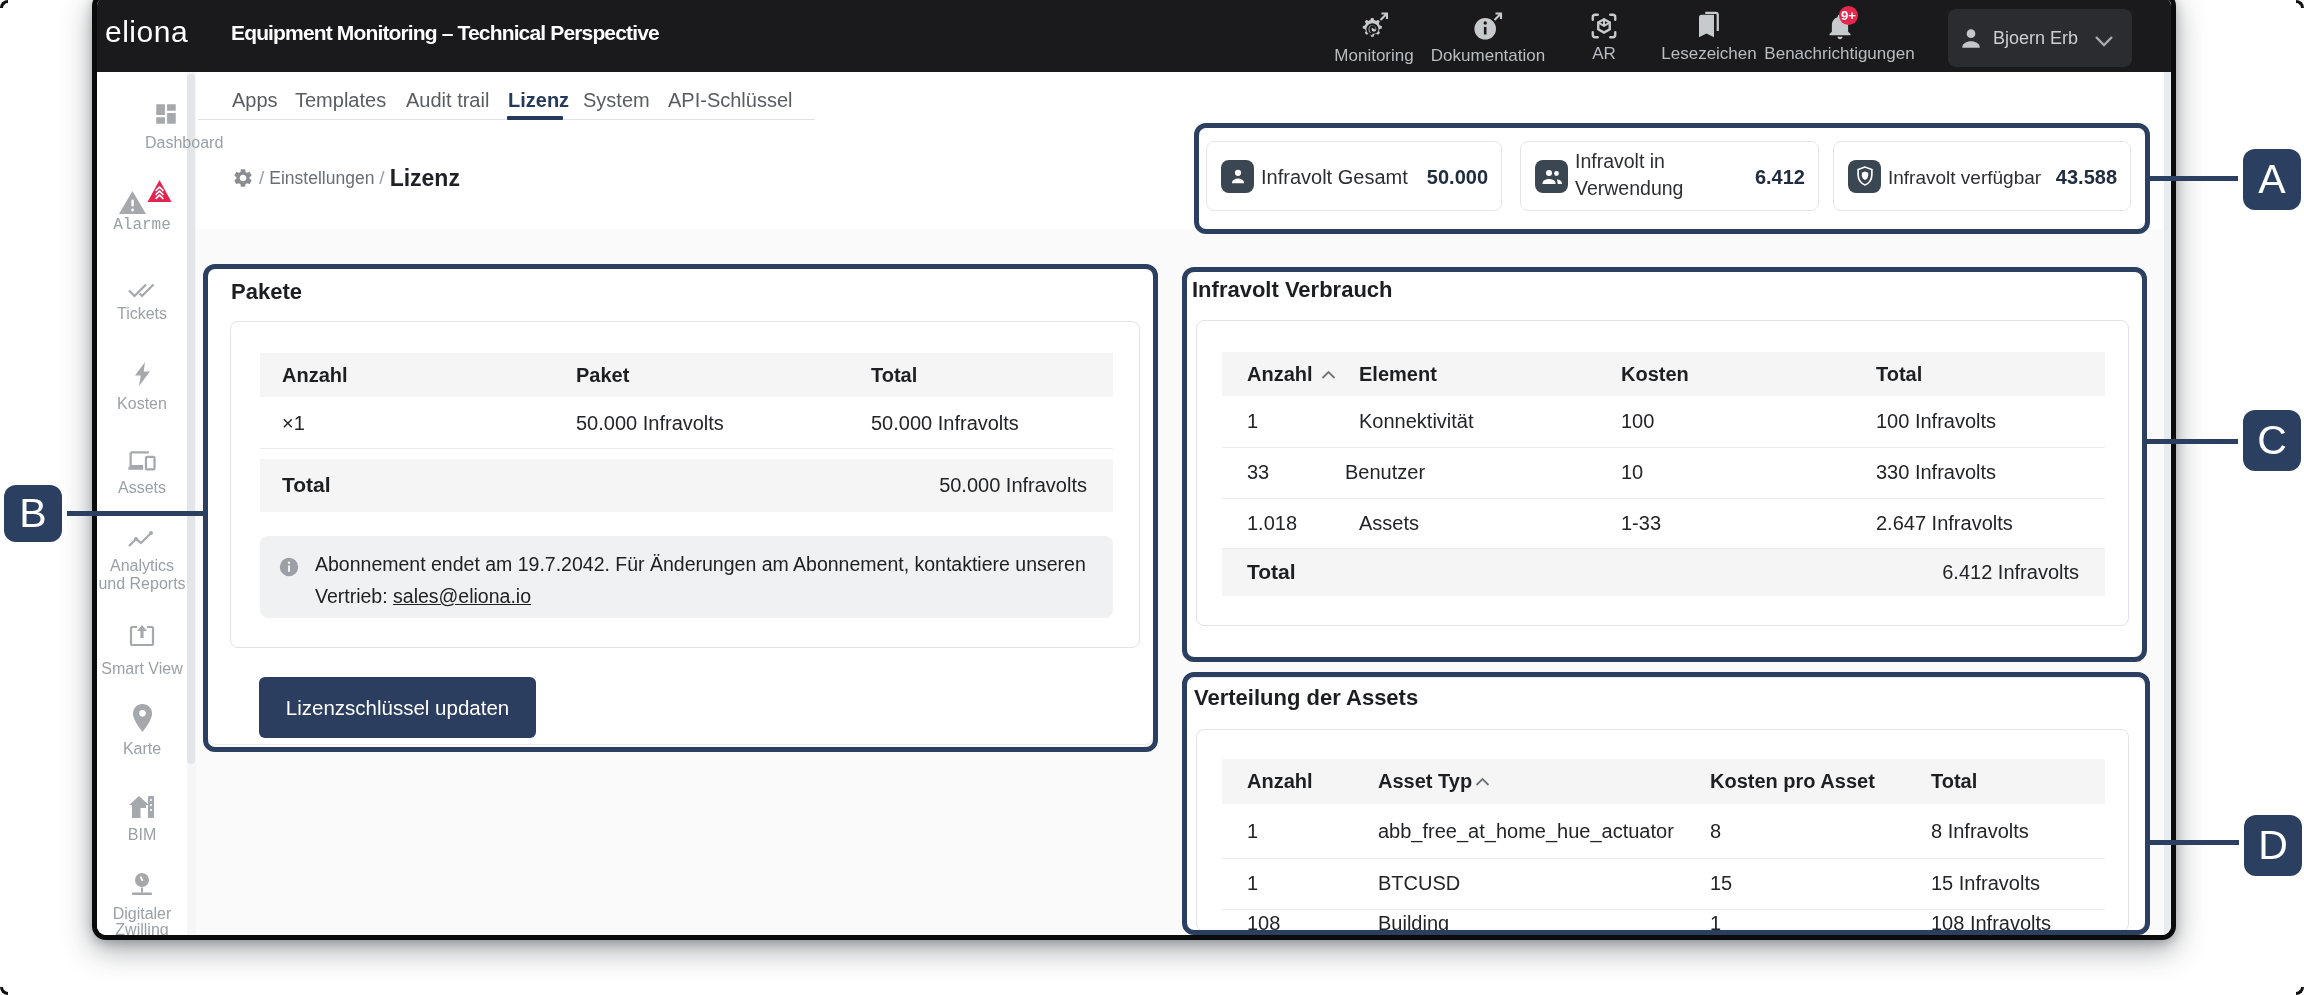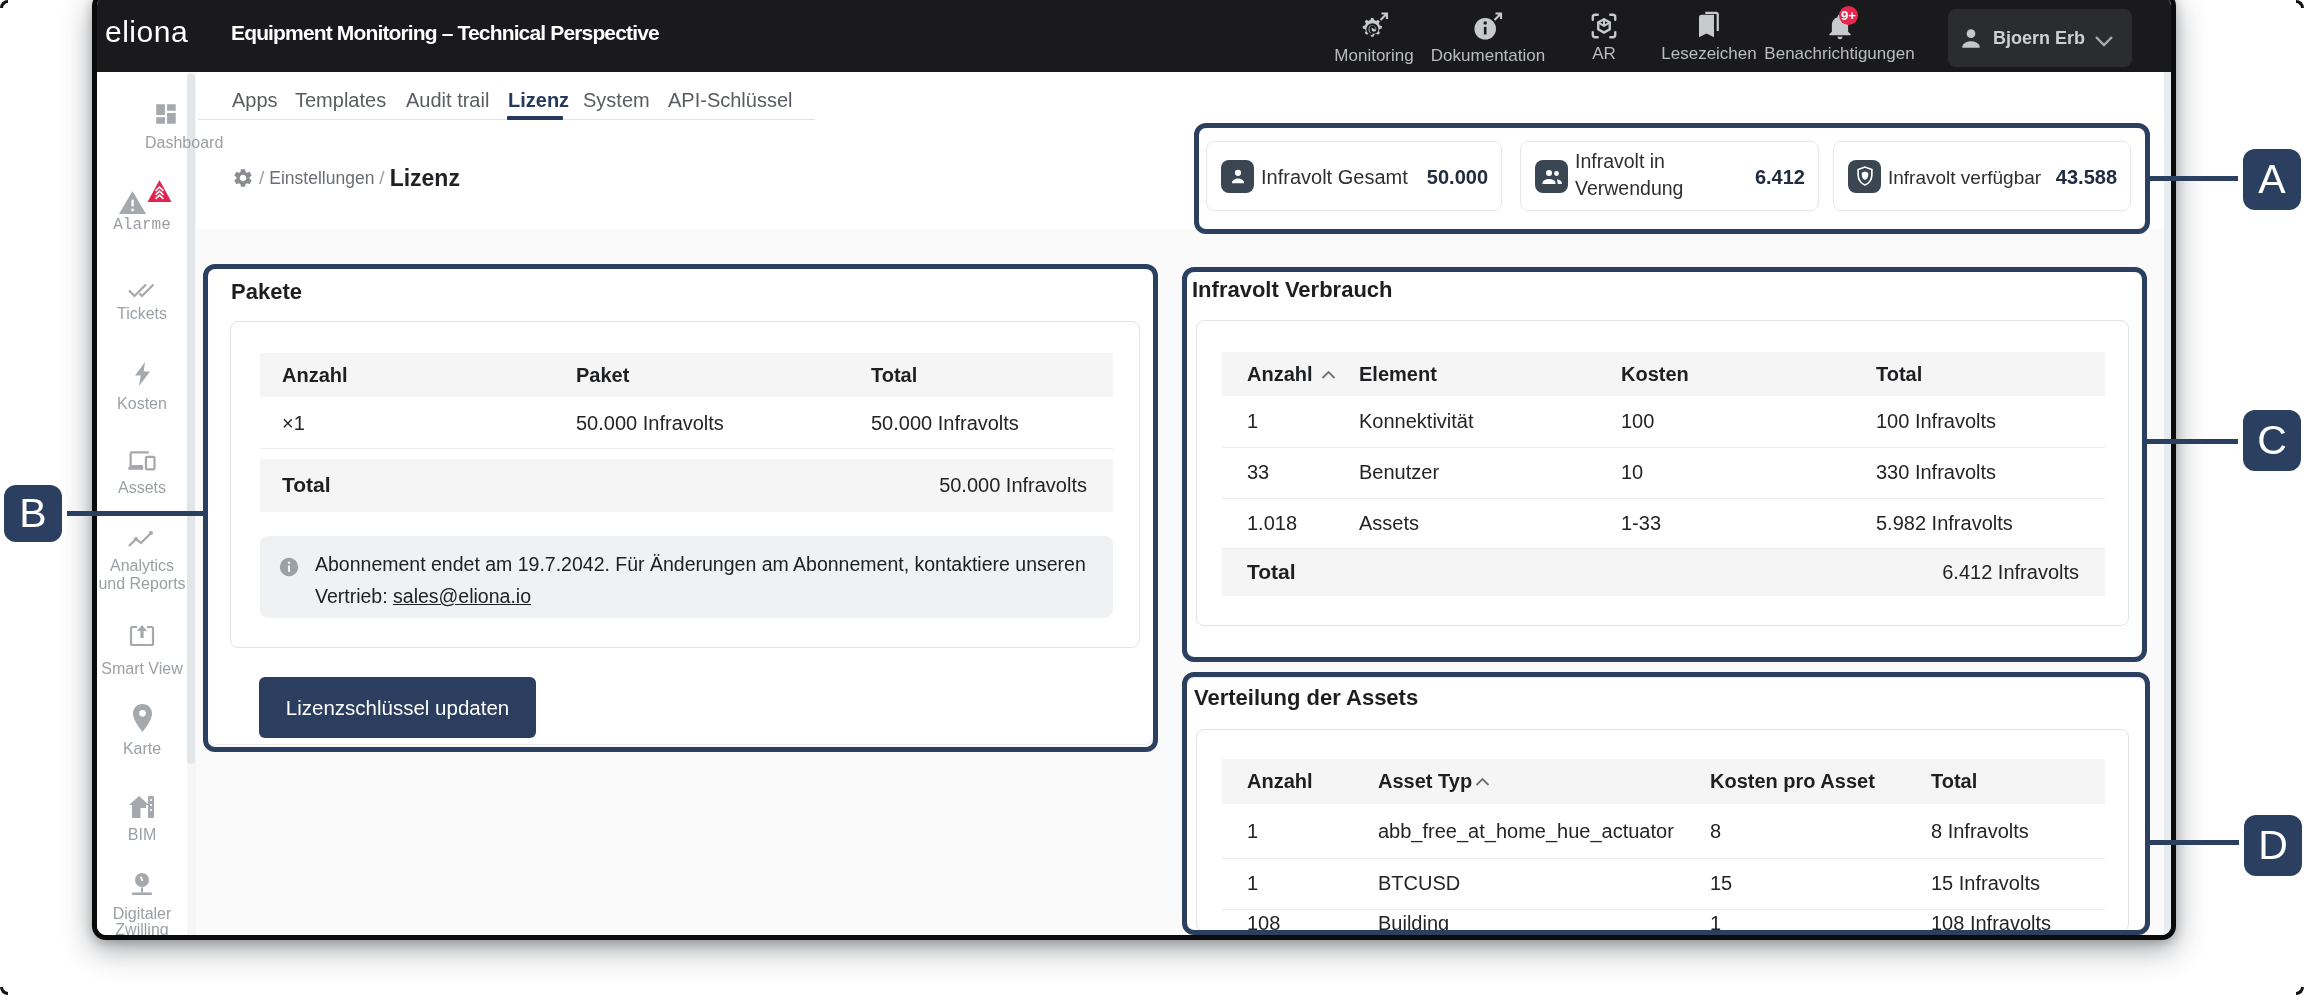--- a/index.html
+++ b/index.html
@@ -126,21 +126,21 @@
           <circle cx="18.8" cy="3.6" r="7.6" fill="#e8274e"></circle>
           <text x="18.8" y="7.2" font-size="10.5" font-weight="bold" fill="#fff" text-anchor="middle" font-family="Liberation Sans, sans-serif">9+</text>
         </svg>
         Benachrichtigungen
       </div>
       <div class="abs" style="left:1851px; top:12px; width:184px; height:58px; background:#2b2c2f; border-radius:8px;">
         <svg class="abs" style="left:10px; top:16px;" width="26" height="26" viewBox="0 0 24 24">
           <circle cx="12" cy="8" r="4" fill="#c4c6c9"></circle>
           <path fill="#c4c6c9" d="M4 20c0-3.3 5.3-5 8-5s8 1.7 8 5v1H4z"></path>
         </svg>
-        <div class="abs" style="left:45px; top:19px; font-size:18px; font-weight:bold; color:#cdcfd2;">Bjoern Erb</div>
+        <div class="abs" style="left:45px; top:19px; font-size:18px; font-weight:normal; color:#cdcfd2;">Bjoern Erb</div>
         <svg class="abs" style="left:146px; top:26px;" width="20" height="12" viewBox="0 0 20 12">
           <path fill="none" stroke="#a9abae" stroke-width="2.4" d="M2 2l8 8 8-8"></path>
         </svg>
       </div>
     </div>
     <div id="sidebar"></div>
     <div id="sidescroll"></div>
     <div id="sidethumb"></div>
     <div class="sideitem" style="top:104px;padding-left:48px;">
       <svg width="26" height="26" viewBox="0 0 24 24">
@@ -285,28 +285,28 @@
           </svg>
       <div class="hcell" style="left:162px; top:53px;">Element</div>
       <div class="hcell" style="left:424px; top:53px;">Kosten</div>
       <div class="hcell" style="left:679px; top:53px;">Total</div>
       <div class="cell" style="left:50px; top:100px;">1</div>
       <div class="cell" style="left:162px; top:100px;">Konnektivität</div>
       <div class="cell" style="left:424px; top:100px;">100</div>
       <div class="cell" style="left:679px; top:100px;">100 Infravolts</div>
       <div class="rowline" style="left:25px; top:126px; width:883px;"></div>
       <div class="cell" style="left:50px; top:151px;">33</div>
-      <div class="cell" style="left:162px; top:151px;">Benutzer</div>
+      <div class="cell" style="left:148px; top:151px;">Benutzer</div>
       <div class="cell" style="left:424px; top:151px;">10</div>
       <div class="cell" style="left:679px; top:151px;">330 Infravolts</div>
       <div class="rowline" style="left:25px; top:177px; width:883px;"></div>
       <div class="cell" style="left:50px; top:202px;">1.018</div>
       <div class="cell" style="left:162px; top:202px;">Assets</div>
       <div class="cell" style="left:424px; top:202px;">1-33</div>
-      <div class="cell" style="left:679px; top:202px;">5.982 Infravolts</div>
+      <div class="cell" style="left:679px; top:202px;">2.647 Infravolts</div>
       <div class="rowline" style="left:25px; top:227px; width:883px;"></div>
       <div class="trow" style="left:25px; top:228px; width:883px; height:47px;"></div>
       <div class="hcell" style="left:50px; top:251px; font-size:21px;">Total</div>
       <div class="cell" style="right:49px; top:251px;">6.412 Infravolts</div>
     </div>
     <div class="seccard" style="left:1089px; top:680px; width:960px; height:254px;"></div>
     <div class="sectitle" style="left:1097px; top:688px;">Verteilung der Assets</div>
     <div class="subcard" style="left:1099px; top:732px; width:933px; height:203px;">
       <div class="thead" style="left:25px; top:29px; width:883px; height:45px;"></div>
       <div class="hcell" style="left:50px; top:51px;">Anzahl</div>

